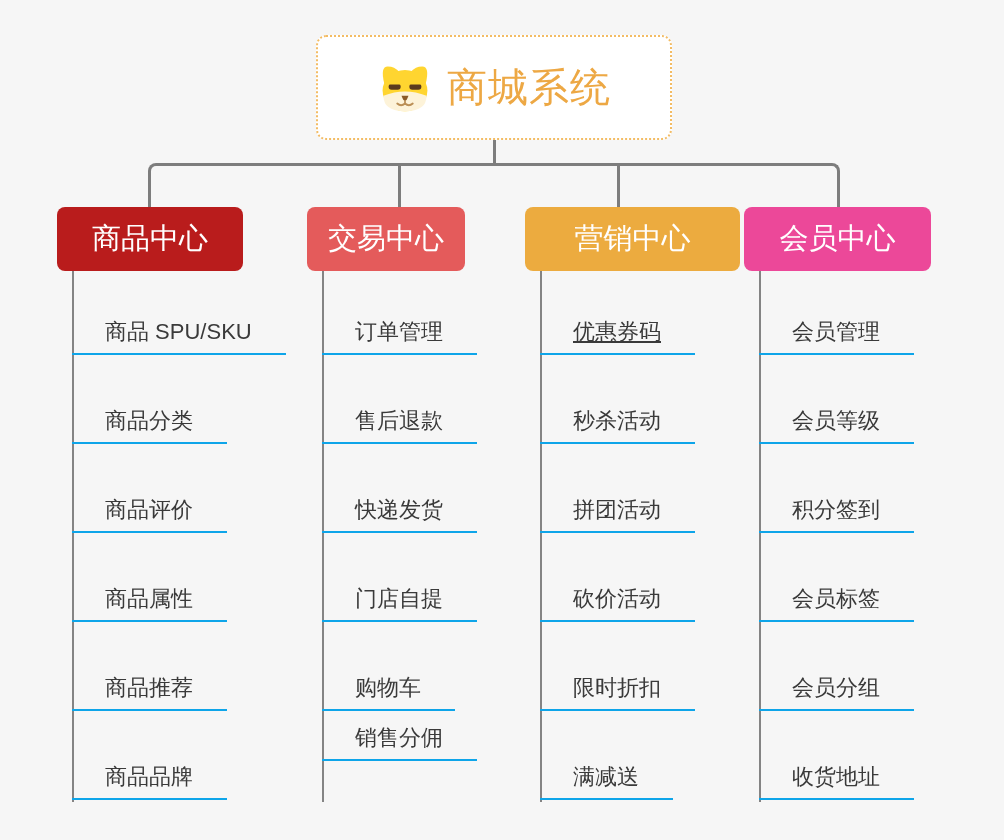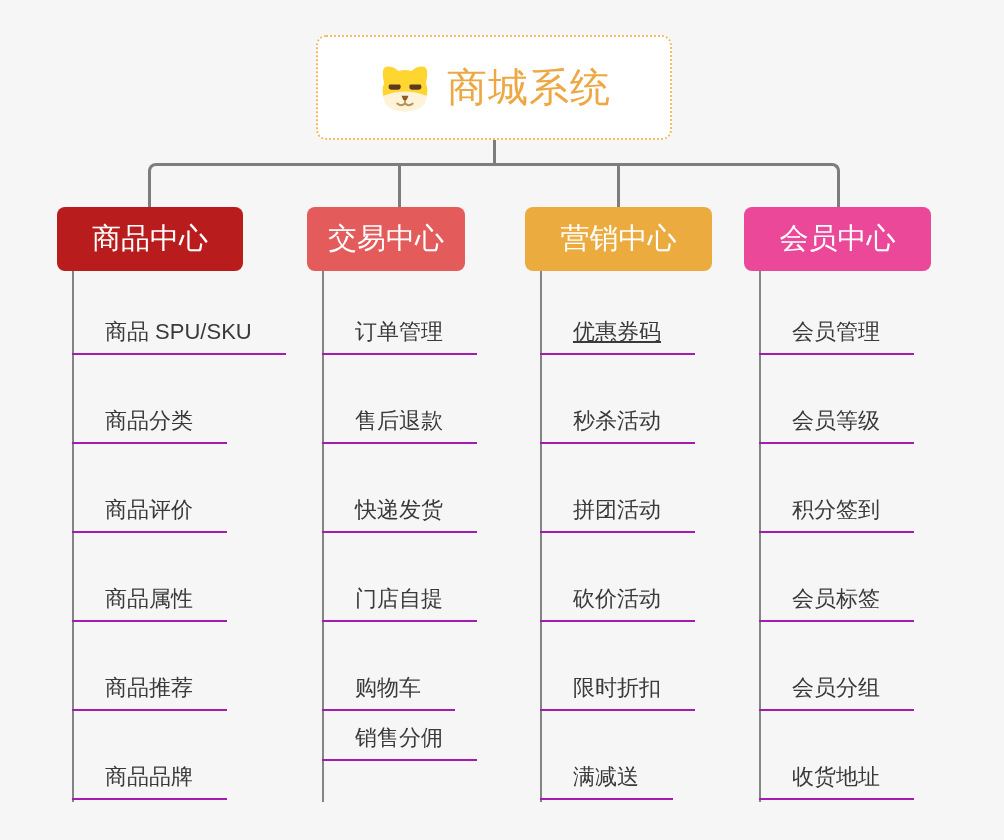--- a/index.html
+++ b/index.html
@@ -57,21 +57,21 @@
   .col-line{
     position:absolute;
     width:2px;
     background:#848484;
   }
   
   .child-node{
     position:absolute;
     height:30px;line-height:30px;
     padding:0 34px 6px 33px;
-    border-bottom:2px solid #a21caf;
+    border-bottom:2px solid #0ea5e9;
     font-size:22px;
     color:#3a3a3a;
     white-space:nowrap;
   }
 </style>
 </head>
 <body>
 
 <div class="canvas">
 
@@ -115,21 +115,21 @@
       <div class="branch-box" style="left: 307px; width: 158px; background: rgb(228, 91, 91);">
         <span>交易中心</span>
       </div>
       <div class="col-line" style="left: 322px; top: 271px; height: 531px;"></div>
       <div class="child-node" style="left: 322px; top: 317px;">订单管理</div>
       <div class="child-node" style="left: 322px; top: 406px;">售后退款</div>
       <div class="child-node" style="left: 322px; top: 495px;">快递发货</div>
       <div class="child-node" style="left: 322px; top: 584px;">门店自提</div>
       <div class="child-node" style="left: 322px; top: 673px;">购物车</div>
       <div class="child-node" style="left: 322px; top: 723px;">销售分佣</div>
-      <div class="branch-box" style="left: 525px; width: 187px; background: rgb(236, 171, 63);">
+      <div class="branch-box" style="left: 525px; width: 215px; background: rgb(236, 171, 63);">
         <span>营销中心</span>
       </div>
       <div class="col-line" style="left: 540px; top: 271px; height: 531px;"></div>
       <div class="child-node" style="left: 540px; top: 317px; text-decoration: underline;">优惠券码</div>
       <div class="child-node" style="left: 540px; top: 406px;">秒杀活动</div>
       <div class="child-node" style="left: 540px; top: 495px;">拼团活动</div>
       <div class="child-node" style="left: 540px; top: 584px;">砍价活动</div>
       <div class="child-node" style="left: 540px; top: 673px;">限时折扣</div>
       <div class="child-node" style="left: 540px; top: 762px;">满减送</div>
       <div class="branch-box" style="left: 744px; width: 187px; background: #ec4899;">

